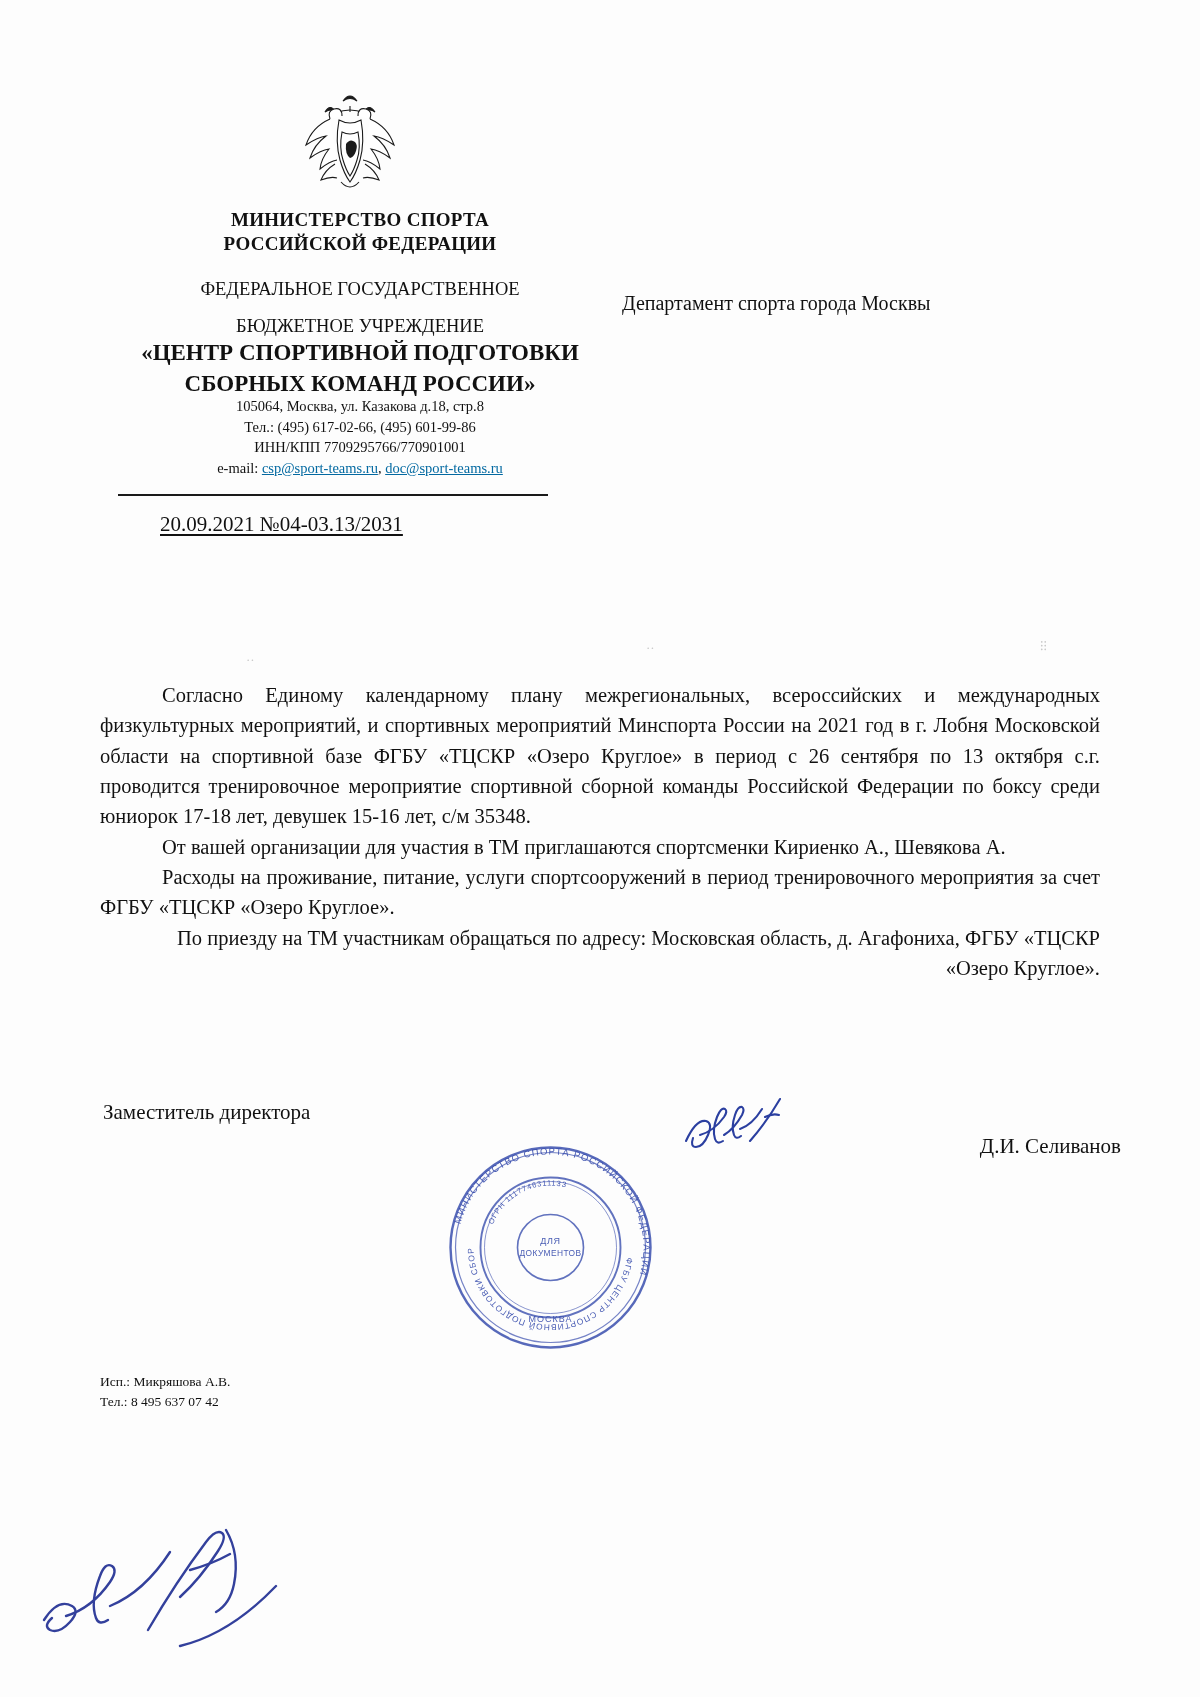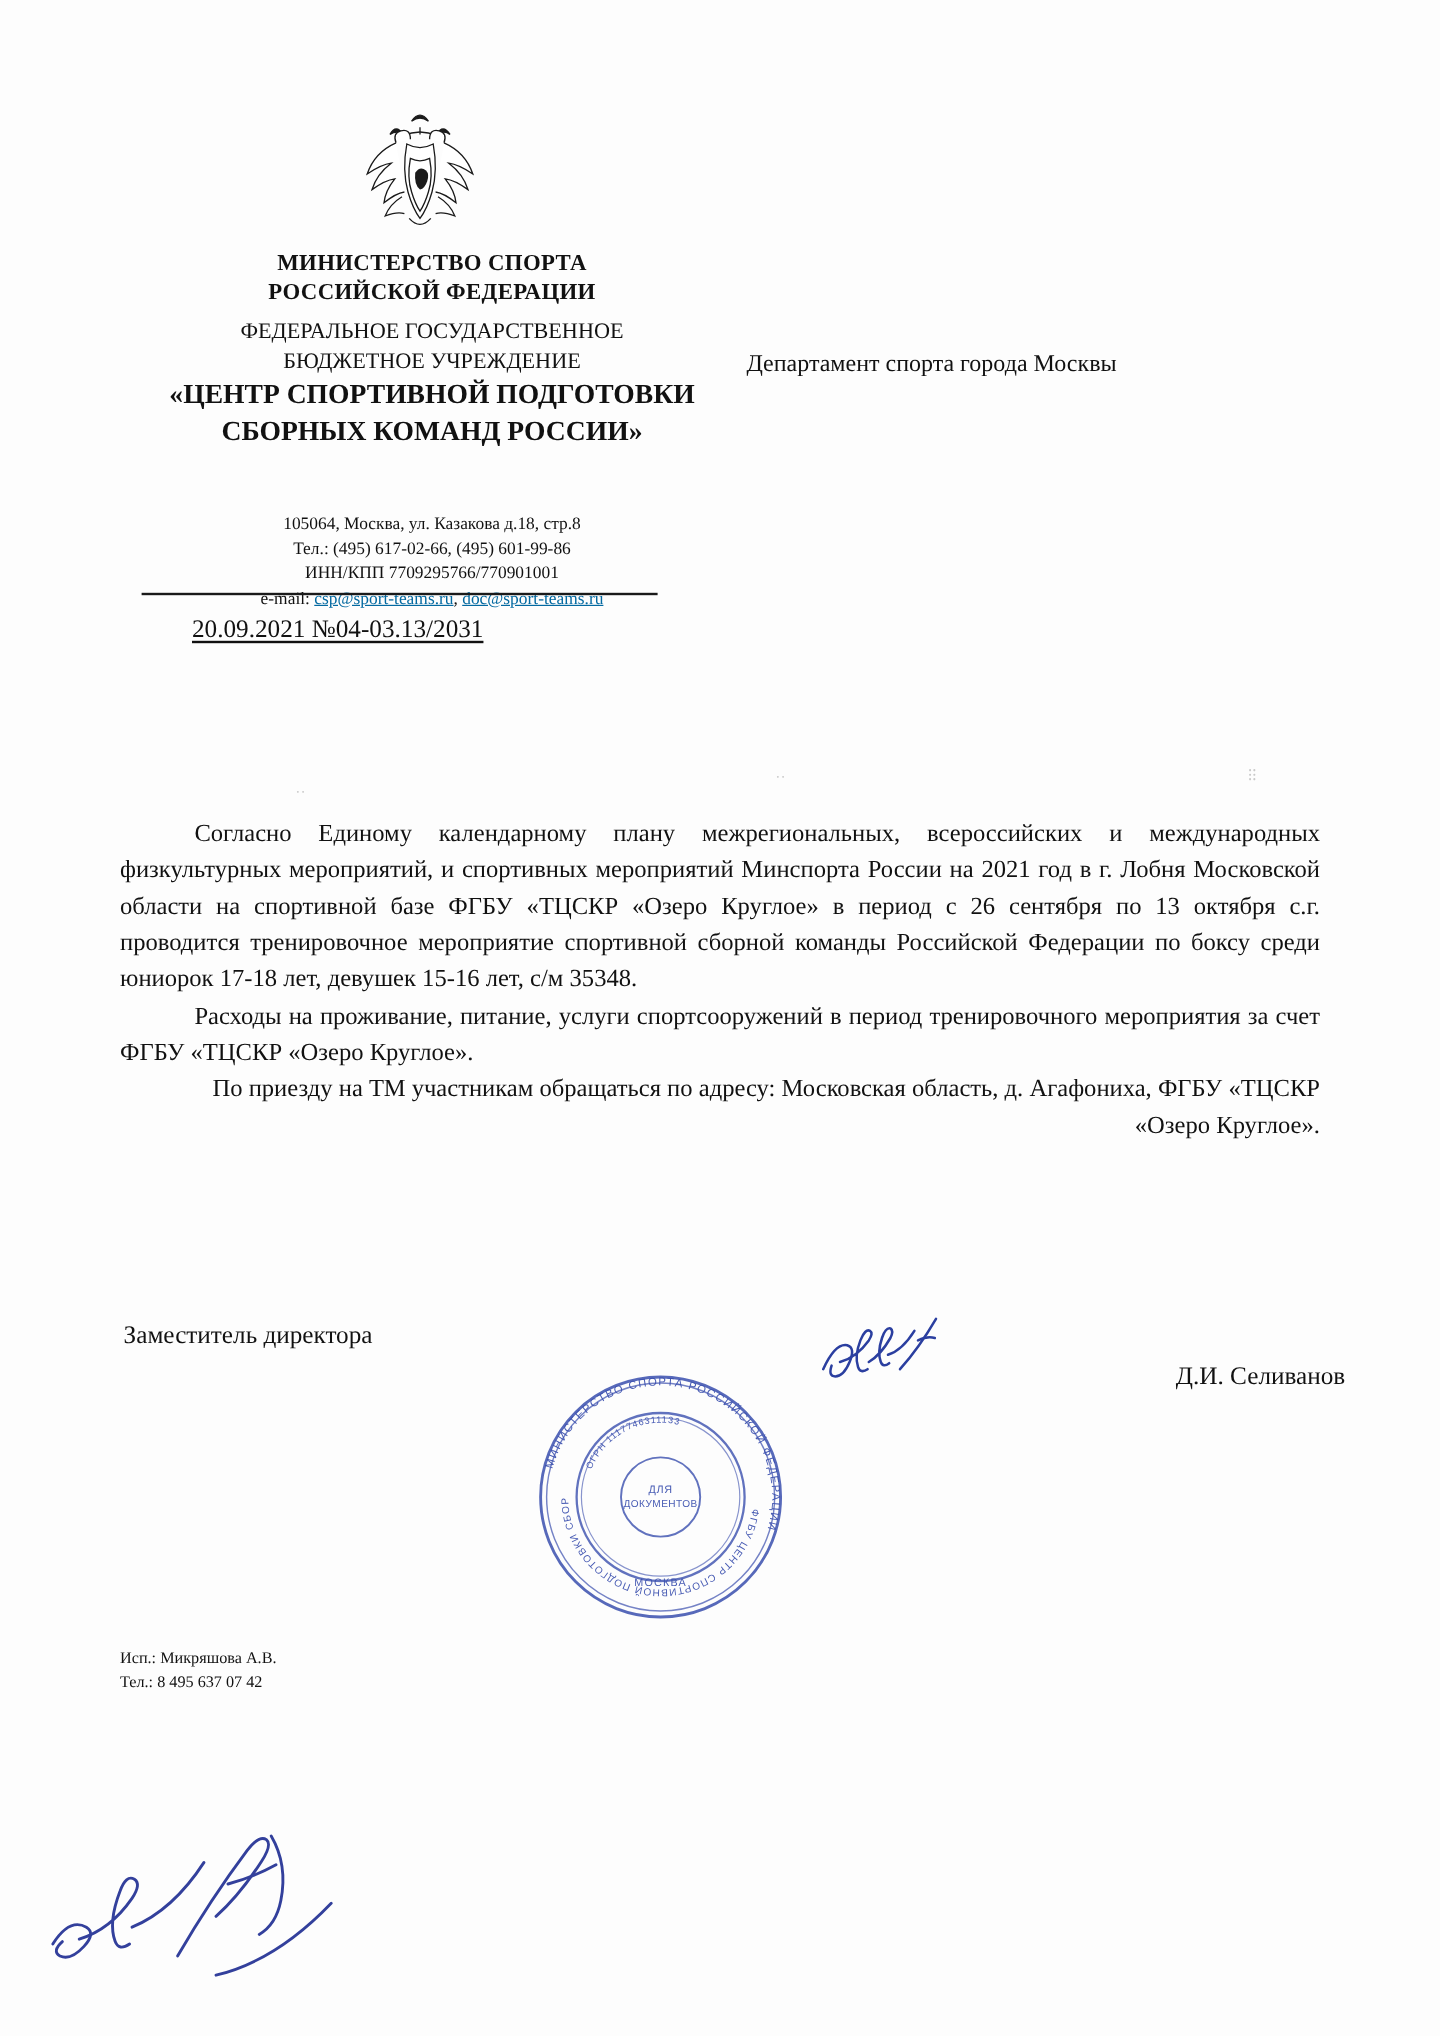--- a/index.html
+++ b/index.html
@@ -47,32 +47,31 @@
   .org-block {
     position: absolute;
     left: 110px;
     top: 265px;
     width: 500px;
     text-align: center;
     font-size: 18.5px;
     line-height: 1.33;
     font-family: "Liberation Serif", serif;
   }
-  .org-block .plain { font-weight: normal; }
+  .org-block .plain { font-weight: normal; margin-top: 12px; }
   .org-block .bold { font-weight: bold; font-size: 23px; }
 
   .contacts {
     position: absolute;
     left: 110px;
     top: 396px;
     width: 500px;
     text-align: center;
     font-size: 14.5px;
     line-height: 1.42;
-    margin-top: 31px;
   }
   .contacts .mail a,
   .contacts .mail span.link {
     color: #0369a1;
     text-decoration: underline;
   }
 
   .rule {
     position: absolute;
     left: 118px;
@@ -238,20 +237,21 @@
   <div class="docnum">20.09.2021 №04-03.13/2031</div>
 
   <div class="addressee">Департамент спорта города Москвы</div>
 
   <div class="artifact" style="left:246px; top:652px;">··</div>
   <div class="artifact" style="left:646px; top:640px;">··</div>
   <div class="artifact" style="left:1040px; top:636px;">⁝⁝</div>
 
   <div class="body-text">
     <p>Согласно Единому календарному плану межрегиональных, всероссийских и международных физкультурных мероприятий, и спортивных мероприятий Минспорта России на 2021 год в г. Лобня Московской области на спортивной базе ФГБУ «ТЦСКР «Озеро Круглое» в период с 26 сентября по 13 октября с.г. проводится тренировочное мероприятие спортивной сборной команды Российской Федерации по боксу среди юниорок 17-18 лет, девушек 15-16 лет, с/м 35348.</p>
+    <p>От вашей организации для участия в ТМ приглашаются спортсменки Кириенко А., Шевякова А.</p>
     <p>Расходы на проживание, питание, услуги спортсооружений в период тренировочного мероприятия за счет ФГБУ «ТЦСКР «Озеро Круглое».</p>
     <p class="no-just">По приезду на ТМ участникам обращаться по адресу: Московская область, д. Агафониха, ФГБУ «ТЦСКР «Озеро Круглое».</p>
   </div>
 
   <div class="sign-left">Заместитель директора</div>
   <div class="sign-right">Д.И. Селиванов</div>
 
   <div class="signature-glyph">
     <svg width="120" height="75" viewBox="0 0 120 75" xmlns="http://www.w3.org/2000/svg">
       <g fill="none" stroke="#2b3fa0" stroke-width="2.1" stroke-linecap="round">

